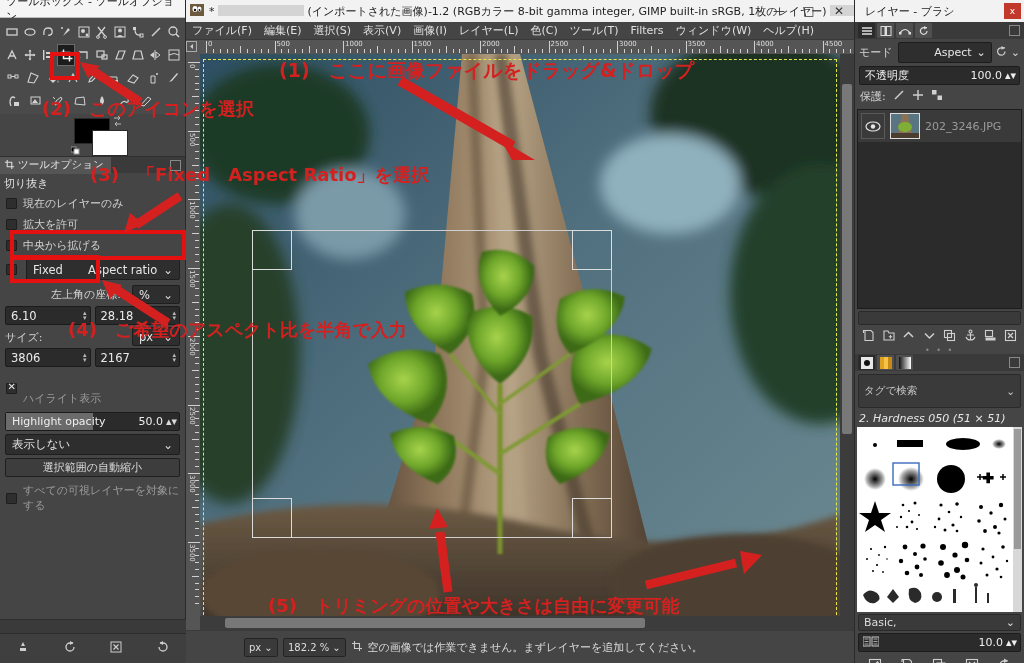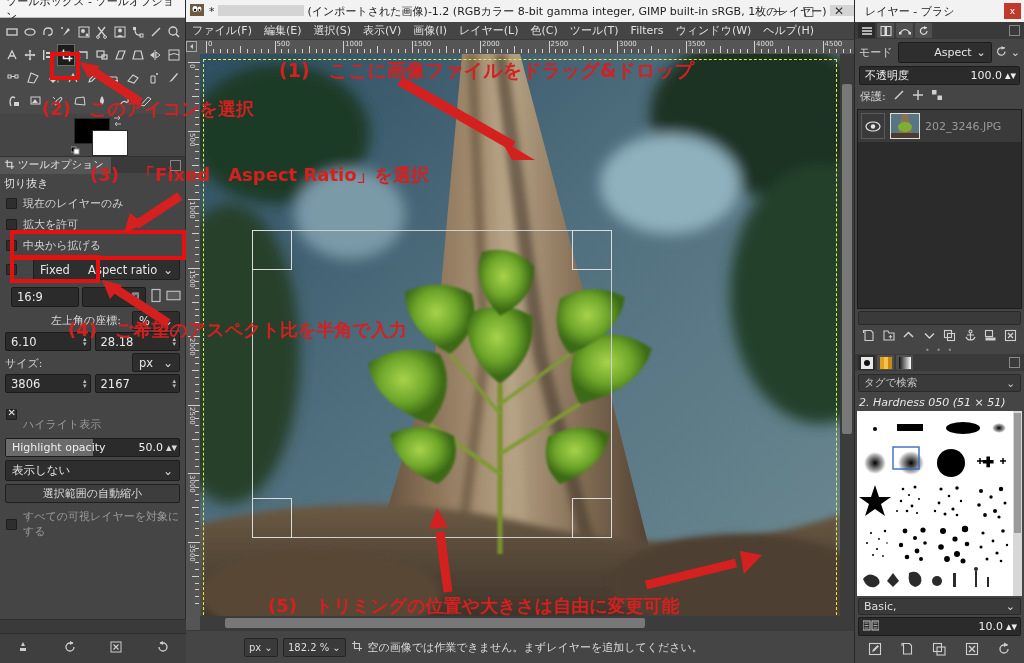--- a/index.html
+++ b/index.html
@@ -151,21 +151,21 @@
   #layer-list{ margin:2px 2px; height:200px; background:#2b2b2b; border:1px solid #1c1c1c; overflow:hidden;}
   .layer-item{ height:32px; display:flex; align-items:center; gap:5px; background:#3a3a3a; padding-left:3px;}
   .eye-box{ width:24px; height:26px; border:1px solid #5a5a5a; display:flex; align-items:center; justify-content:center;}
   .layer-thumb{ width:30px; height:26px; border:1px solid #ddd; overflow:hidden;}
   .layer-name{ font-size:11px; color:#9a9a9a;}
   #layer-searchbar{ margin:2px 3px; height:14px; background:#3a3a3a; border:1px solid #2a2a2a; border-radius:2px;}
   #layer-btnrow{ display:flex; align-items:center; justify-content:space-around; height:20px; padding:0 3px;}
   .grip{ height:7px; display:flex; align-items:center; justify-content:center; color:#8a8a8a; font-size:8px; letter-spacing:2px;}
   #brush-tabbar{ height:17px; background:#3a3a3a; display:flex; align-items:center; padding-left:3px; gap:2px; position:relative;}
   #brush-filter{ margin:3px 3px; height:17px; background:#3a3a3a; border:1px solid #2a2a2a; border-radius:2px;
-    display:flex; align-items:center; justify-content:space-between; padding:8px 5px; font-size:10.5px; color:#c8c8c8;}
+    display:flex; align-items:center; justify-content:space-between; padding:16px 5px; font-size:10.5px; color:#c8c8c8;}
   #brush-name{ font-size:11px; font-style:italic; color:#e6e6e6; padding:1px 0 2px 4px;}
   #brush-grid{ margin:0 2px; height:185px; background:#fff; position:relative; overflow:hidden;}
   #brush-scroll{ position:absolute; right:0; top:0; width:9px; height:100%; background:#d8d8d8;}
   #brush-scroll .th{ position:absolute; left:1px; top:2px; width:7px; height:120px; background:#9a9a9a;}
   #brush-combo{ margin:2px 3px; height:17px; background:#3a3a3a; border:1px solid #2a2a2a; border-radius:2px;
     display:flex; align-items:center; justify-content:space-between; padding:0 5px; font-size:11px; color:#ddd;}
   #brush-size-row{ margin:2px 3px; height:19px; background:#2b2b2b; border:1px solid #1c1c1c; border-radius:2px;
     display:flex; align-items:center; padding:0 3px 0 4px; font-size:11px; color:#eee;}
   #brush-btnrow{ display:flex; align-items:center; justify-content:space-around; height:24px; padding:0 4px;}
 
@@ -441,48 +441,31 @@
     </div>
     <div class="opt-check">
       <span class="cbx"></span>
       <span>拡大を許可</span>
     </div>
     <div class="opt-check">
       <span class="cbx"></span>
       <span>中央から拡げる</span>
     </div>
 
-    <div class="opt-check" style="padding-right:5px; gap:16px;">
+    <div class="opt-check" style="padding-right:5px; gap:9px;">
       <span class="cbx"></span>
       <div class="opt-combo" style="flex:1; margin:0;">
         <span>Fixed</span>
         <span style="display:flex; align-items:center; gap:6px;">
           <span>Aspect ratio</span>
           <span>⌄</span>
         </span>
       </div>
     </div>
 
-    <div style="display:flex; gap:3px; padding:4px 4px 2px 11px; align-items:center;">
-      <div class="opt-entry" style="width:68px;">
-        <span>16:9</span>
-      </div>
-      <div class="opt-entry" style="flex:1; justify-content:flex-end; gap:4px;">
-        <span><svg width="11" height="10" viewBox="0 0 12 10">
-              <path d="M4 1 L11 1 L11 9 L4 9 L1 5 Z" fill="#8a8a8a"></path>
-              <path d="M6 3.5 L9 6.5 M9 3.5 L6 6.5" stroke="#2b2b2b" stroke-width="1"></path>
-            </svg></span>
-      </div>
-      <div><svg width="14" height="15" viewBox="0 0 14 15">
-            <rect x="3" y="1.5" width="8" height="12" fill="none" stroke="#c0c0c0" stroke-width="1.2"></rect>
-          </svg></div>
-      <div><svg width="15" height="15" viewBox="0 0 16 15">
-            <rect x="1" y="3" width="14" height="9" fill="#5a5a5a" stroke="#c0c0c0" stroke-width="1.2"></rect>
-          </svg></div>
-    </div>
 
     <div style="display:flex; align-items:flex-start;margin-left:46px;">
       <div class="opt-label" style="flex:1;">左上角の座標:</div>
       <div class="opt-combo" style="width:48px; height:19px; margin-right:5px;">
         <span>%</span>
         <span>⌄</span>
       </div>
     </div>
     <div style="display:flex; gap:4px; padding:0 5px;">
       <div class="spin" style="flex:1;">

